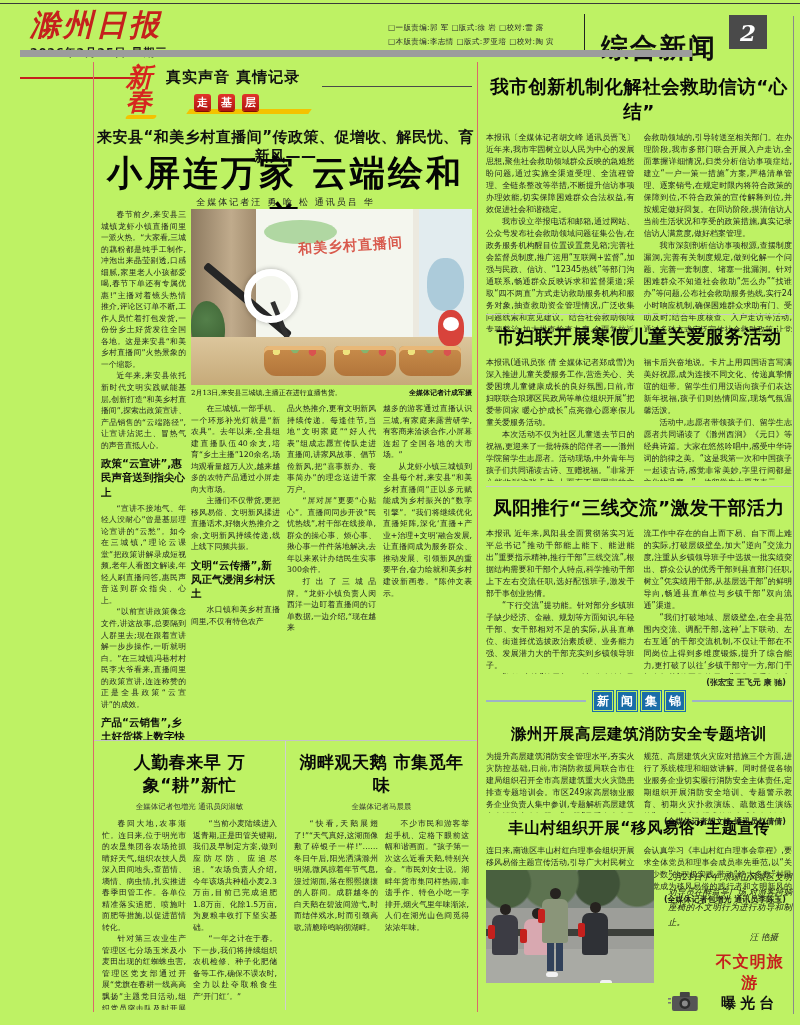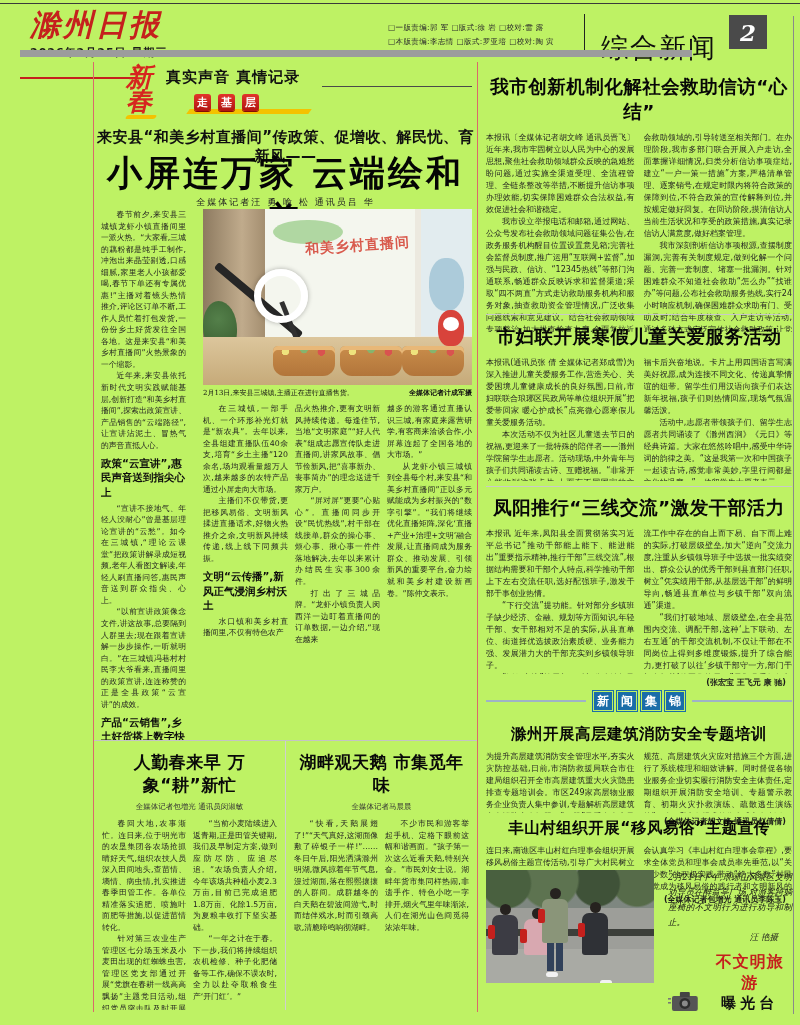--- a/index.html
+++ b/index.html
@@ -15,21 +15,21 @@
   .mast-date { font-size:11px; font-weight:bold; color:#1c1c1c; margin-top:5px; letter-spacing:1px; }
   .qr-block { position:absolute; left:266px; top:12px; height:36px; border-left:1.5px solid #333; border-right:1.5px solid #333; padding:0 12px 0 10px; }
   .qr-cap { font-size:6.5px; font-weight:bold; color:#c5201d; letter-spacing:.5px; }
   .qr-row { display:flex; gap:5px; margin-top:3px; align-items:flex-start; }
   .qr { width:22px; height:22px; border:1px solid #111;
         background: conic-gradient(#111 25%, #fff 0 50%, #111 0 75%, #fff 0) 0 0 / 4px 4px; }
   .phone { width:15px; height:26px; border:2px solid #5a5a5a; border-radius:3px; background:#fff; transform:rotate(16deg); margin-left:4px; position:relative; }
   .phone::after { content:""; position:absolute; left:2px; top:3px; right:2px; height:12px; background:#d7e2e8; }
   .editors { position:absolute; left:388px; top:21px; font-size:7.5px; color:#2c2c2c; line-height:1.9; letter-spacing:.4px; white-space:nowrap; }
   .sec-block { position:absolute; left:584px; top:14px; height:36px; display:flex; align-items:center; gap:12px; border-left:1.5px solid #222; padding-left:16px; }
-  .sec-title { font-size:27px; font-weight:400; letter-spacing:2px; color:#0d0d0d;margin-top:32px; }
+  .sec-title { font-size:27px; font-weight:700; letter-spacing:2px; color:#0d0d0d;margin-top:32px; }
   .page-box { width:38px; height:34px; background:#4a4a4a; color:#fff; display:flex; align-items:center; justify-content:center; font-family:"DejaVu Serif","Liberation Serif",serif; font-style:italic; font-weight:bold; font-size:23px; }
   .gray-bar { position:absolute; top:50px; left:20px; width:672px; height:7px; background:#9c9c9c; }
 
   
   .deco-red { position:absolute; left:20px; top:77px; width:116px; height:2px; background:#c5201d; }
   .deco-dark { position:absolute; left:322px; top:86px; width:150px; height:1px; background:#4a4a4a; }
 
   
   .left-frame { position:absolute; top:62px; left:93px; width:385px; height:950px; border-left:1px solid #d96a6a; border-right:1px solid #d96a6a; }
 
@@ -40,21 +40,21 @@
   .badge-right { padding-top:2px; }
   .badge-slogan { font-size:15px; font-weight:900; letter-spacing:1px; color:#111; }
   .badge-boxes { display:flex; gap:7px; margin-top:7px; margin-left:28px; position:relative; }
   .badge-boxes::after { content:""; position:absolute; left:-6px; right:-10px; bottom:-3px; height:5px; background:#f4c200; transform:skewX(-35deg); z-index:0; }
   .bbox { position:relative; z-index:1; width:17px; height:17px; background:linear-gradient(#e2342b,#b01510); color:#fff; font-size:11px; font-weight:bold; display:flex; align-items:center; justify-content:center; border-radius:3px; box-shadow:0 1px 0 #7e0d08; }
 
   .kicker { position:absolute; top:66px; left:0; width:100%; text-align:center; font-size:15px; font-weight:900; letter-spacing:.5px; color:#101010; }
   .headline { position:absolute; top:88px; left:0; width:100%; text-align:center; font-size:35px; font-weight:900; letter-spacing:3px; color:#050505; }
   .byline { position:absolute; top:134px; left:0; width:100%; text-align:center; font-size:9px; font-family:"DejaVu Serif","Liberation Serif",serif; letter-spacing:2px; color:#222; }
 
-  .fb { position:absolute; top:147px; left:7px; width:371px; height:531px; display:flex; gap:17px; }
+  .fb { position:absolute; top:147px; left:7px; width:371px; height:531px; display:flex; gap:5px; }
   .fcol1 { width:85px; flex:none; overflow:hidden; }
   .fright { flex:1; display:flex; flex-direction:column; min-width:0; }
   .bt { font-size:7.8px; line-height:1.48; text-align:justify; color:#1f1f1f; }
   .p { text-indent:2em; }
   .subhead { font-size:10.5px; font-weight:900; line-height:1.35; margin:5px 0 4px; color:#0c0c0c; text-align:left; }
   .fcols3 { display:flex; gap:7px; flex:1; overflow:hidden; margin-top:3px; }
   .fcols3 > div { flex:1; overflow:hidden; }
 
   
   .photo1 { position:relative; width:100%; height:176px; background:#ece9df; overflow:hidden; flex:none; }

